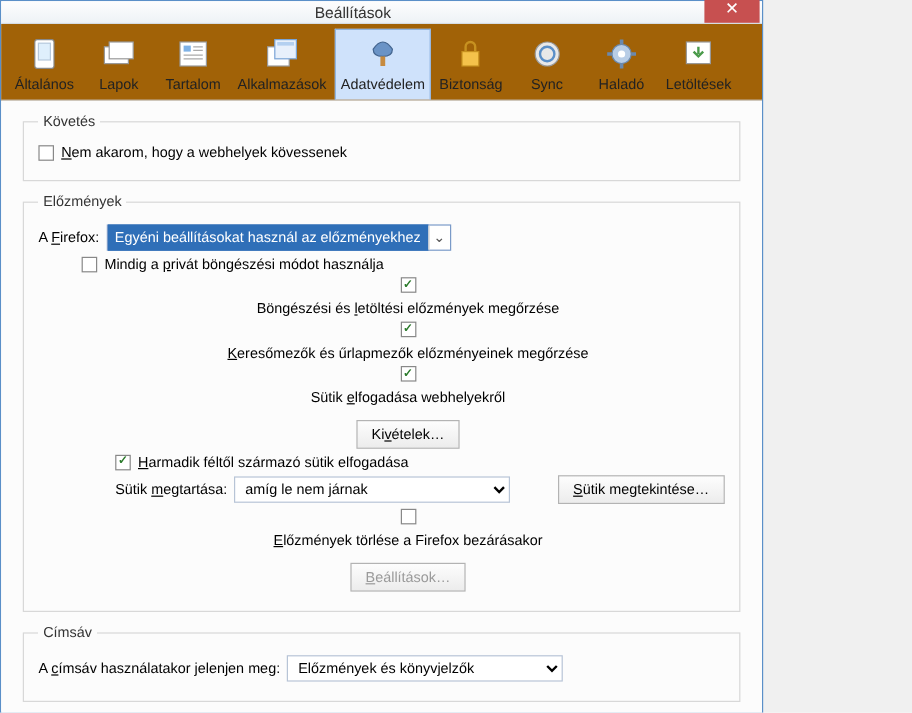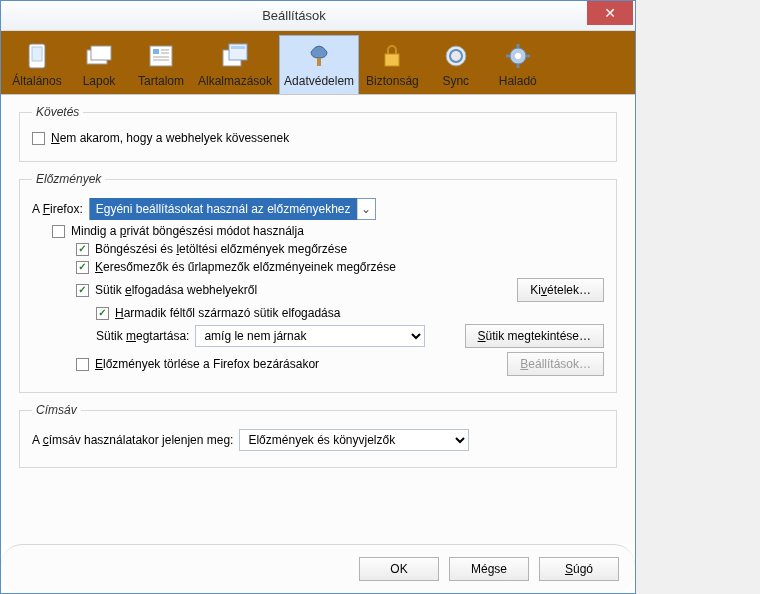--- a/index.html
+++ b/index.html
@@ -84,21 +84,20 @@
   }
   fieldset {
     border: 1px solid #d8d8d8;
     padding: 8px 12px 12px 12px;
     margin: 0;
   }
   legend {
     padding: 0 4px;
     font-size: 12px;
     color: #333;
-    font-style: italic;
   }
   .row { display: flex; align-items: center; gap: 6px; margin: 4px 0; }
   .chk {
     width: 13px; height: 13px; border: 1px solid #888; background: #fff;
     display: inline-flex; align-items: center; justify-content: center;
     font-size: 10px; line-height: 1;
   }
   .chk.checked::after {
     content: "✓"; color: #2a7a2a; font-weight: bold;
   }
@@ -137,22 +136,22 @@
     height: 24px;
     min-width: 80px;
     text-align: right;
     font-size: 12px;
     display: inline-flex;
     align-items: center;
     justify-content: center;
   }
   .btn.disabled { color: #9a9a9a; }
   .right { margin-left: auto; }
-  .indent1 { margin-left: 20px; }
-  .indent2 { margin-left: 44px; }
+  .indent1 { margin-left: 36px; }
+  .indent2 { margin-left: 44px; flex-direction: column; }
   .indent3 { margin-left: 64px; }
   .footer {
     border-top: 1px solid #d8d8d8;
     padding: 12px 16px;
     display: flex;
     justify-content: flex-end;
     gap: 10px;
     background: #fcfcfc;
     border-radius: 21px;
   }
@@ -246,20 +245,29 @@
             <circle cx="14" cy="14" r="3" fill="#fff"></circle>
             <g stroke="#6b89ad" stroke-width="3">
               <line x1="14" y1="2" x2="14" y2="6"></line>
               <line x1="14" y1="22" x2="14" y2="26"></line>
               <line x1="2" y1="14" x2="6" y2="14"></line>
               <line x1="22" y1="14" x2="26" y2="14"></line>
             </g>
           </svg>
       </div>
       <div class="tool-label">Haladó</div>
+    </div>
+    <div class="tool-item">
+      <div class="tool-icon">
+        <svg width="28" height="28">
+            <rect x="4" y="4" width="20" height="18" fill="#fff" stroke="#999"></rect>
+            <path d="M14 8 v6 m-4 -2 l4 4 l4 -4" fill="none" stroke="#4a9a4a" stroke-width="2"></path>
+          </svg>
+      </div>
+      <div class="tool-label">Letöltések</div>
     </div>
   </div>
 
   <div class="body">
 
     <fieldset>
       <legend>Követés</legend>
       <div class="row">
         <span class="chk"></span>
         <span><span class="u">N</span><span>em akarom, hogy a webhelyek kövessenek</span></span>

